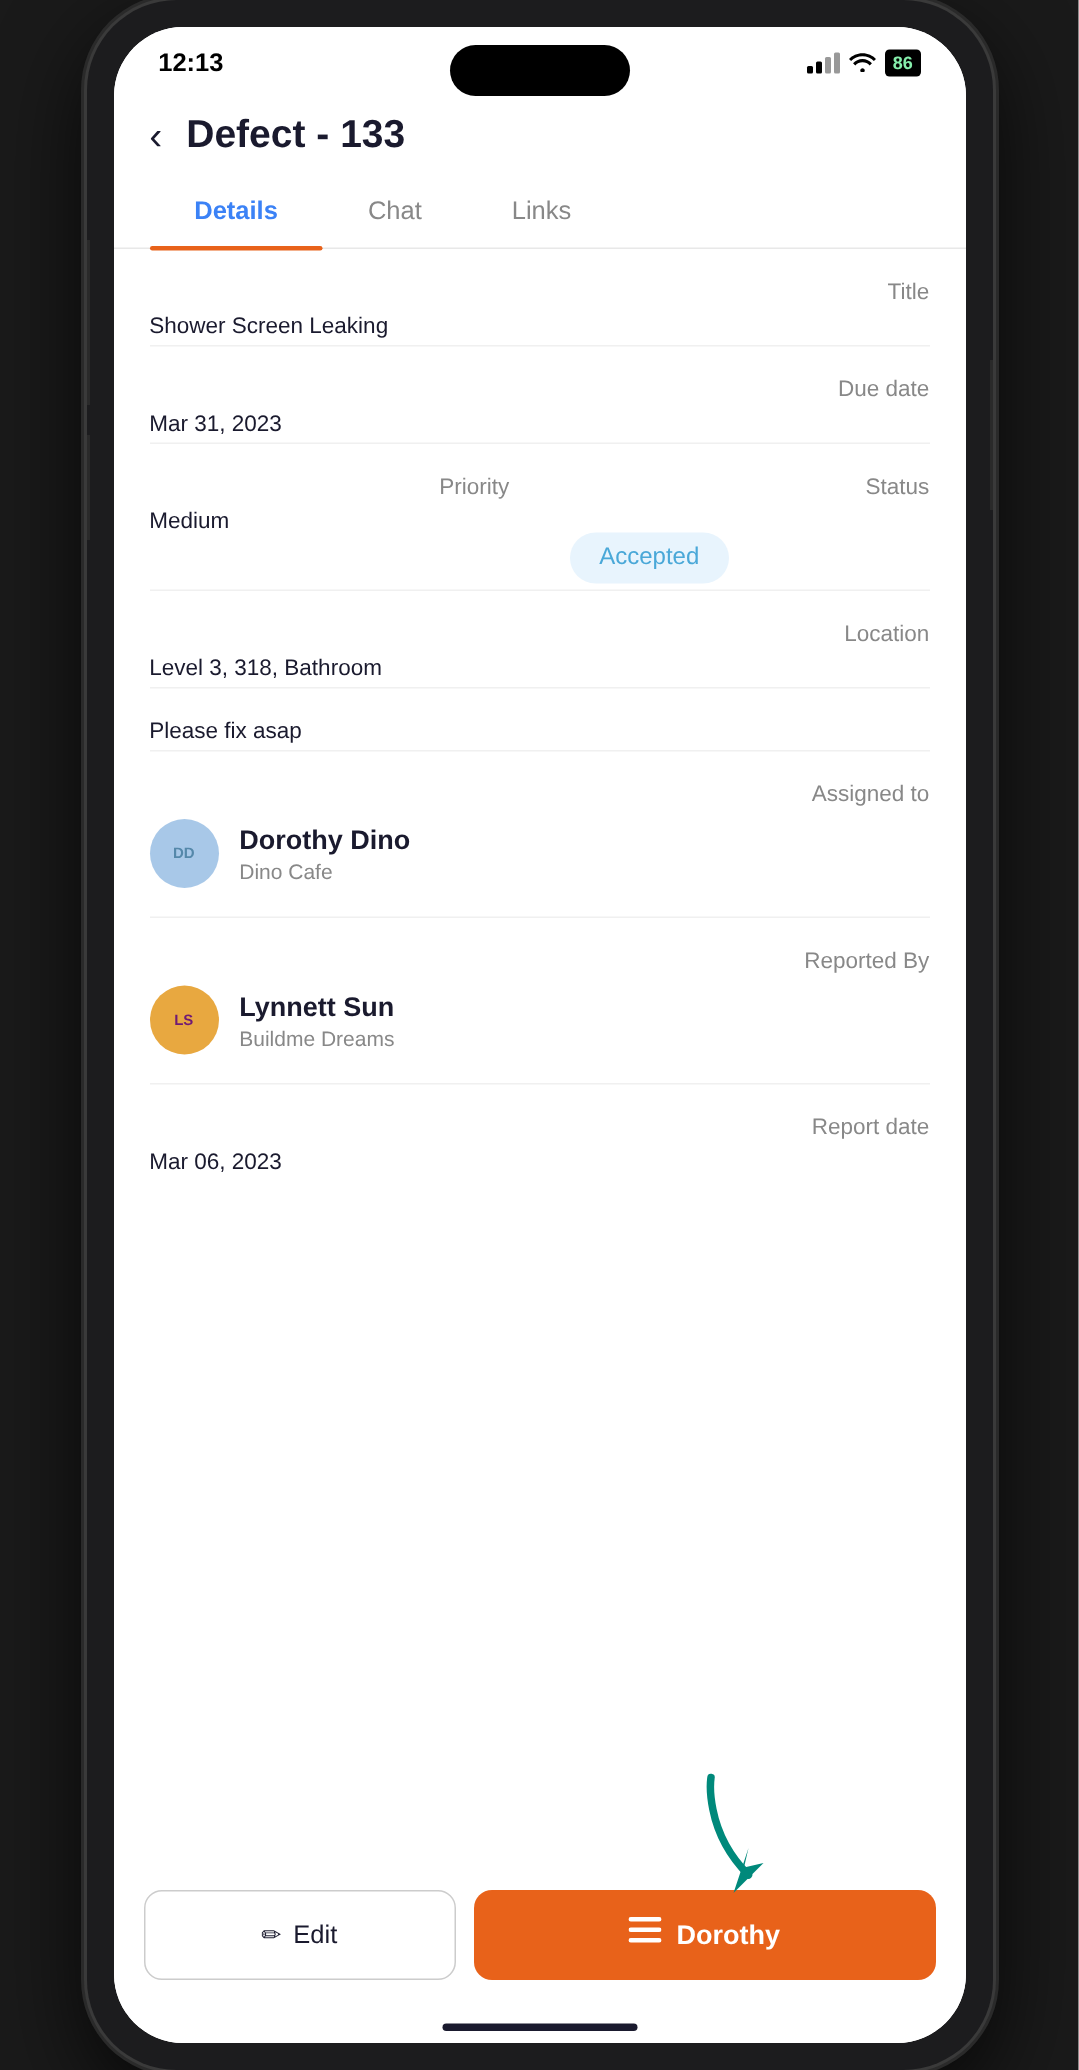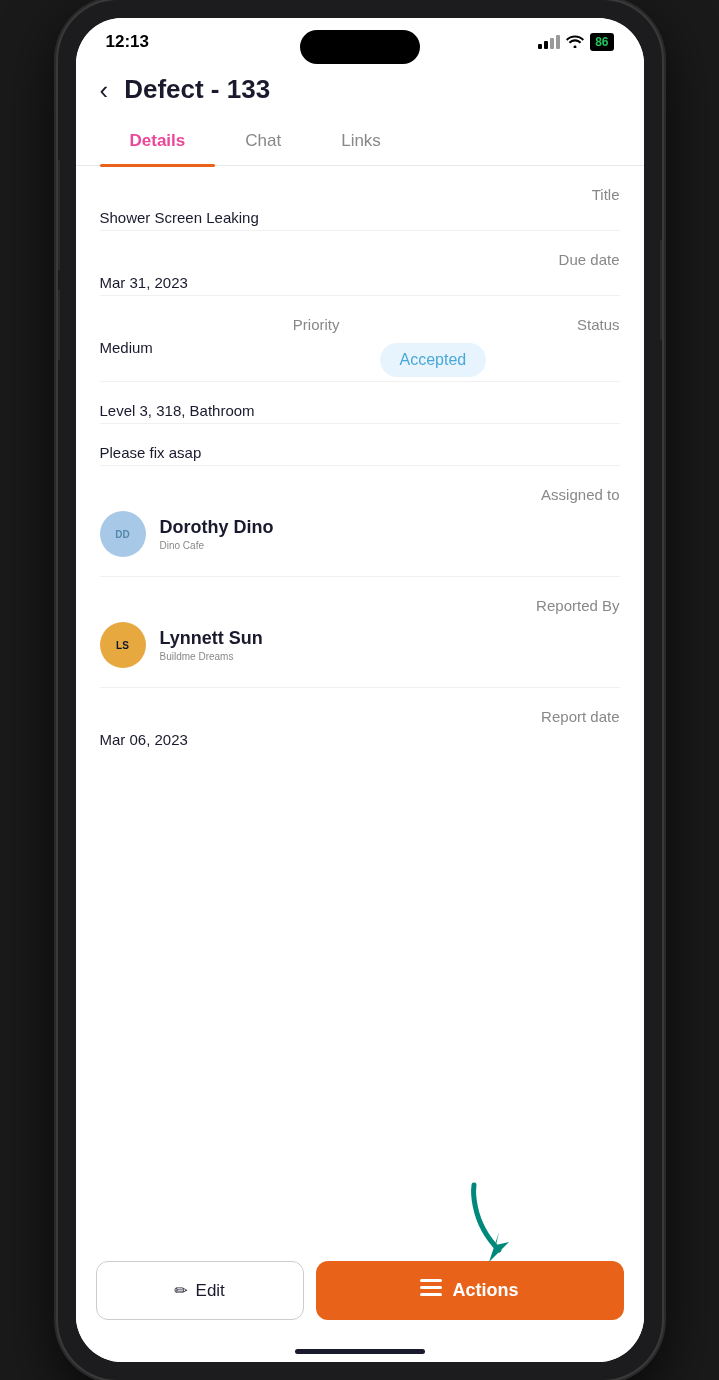--- a/index.html
+++ b/index.html
@@ -74,21 +74,21 @@
       border-radius: 1px;
     }
 
     .wifi-icon {
       font-size: 14px;
       color: #000;
     }
 
     .battery-badge {
       background: #000;
-      color: #22c55e;
+      color: #86efac;
       font-size: 12px;
       font-weight: 700;
       padding: 2px 5px;
       border-radius: 3px;
     }
 
     
     .dynamic-island {
       position: absolute;
       top: 12px;
@@ -145,21 +145,21 @@
     .tab {
       padding: 14px 30px;
       font-size: 17px;
       cursor: pointer;
       position: relative;
       color: #888;
       font-weight: 500;
     }
 
     .tab.active {
-      color: #ec4899;
+      color: #3b82f6;
       font-weight: 600;
     }
 
     .tab.active::after {
       content: '';
       position: absolute;
       bottom: -1.5px;
       left: 0;
       right: 0;
       height: 2.5px;
@@ -210,21 +210,21 @@
     }
 
     .status-badge {
       display: inline-block;
       background: #e8f4fd;
       color: #4aa8d8;
       font-size: 16px;
       font-weight: 500;
       padding: 8px 20px;
       border-radius: 20px;
-      margin-top: 4px;
+      margin-top: 16px;
     }
 
     .assigned-section {
       padding: 20px 0 19px 0;
       border-bottom: 1px solid #f0f0f0;
     }
 
     .person-row {
       display: flex;
       align-items: center;
@@ -245,31 +245,31 @@
       flex-shrink: 0;
     }
 
     .avatar-dd {
       background: #a8c8e8;
       color: #5588aa;
     }
 
     .avatar-ls {
       background: #e8a840;
-      color: #0f172a;
+      color: #701a75;
     }
 
     .person-info .person-name {
       font-size: 18px;
       font-weight: 600;
       color: #1a1a2e;
     }
 
     .person-info .person-org {
-      font-size: 10px;
+      font-size: 14px;
       color: #888;
       margin-top: 2px;
     }
 
     
     .bottom-bar {
       padding: 12px 20px 20px 20px;
       background: #fff;
       display: flex;
       gap: 12px;
@@ -439,20 +439,21 @@
             <div class="field-label">Priority</div>
             <div class="field-value">Medium</div>
           </div>
           <div class="field-col">
             <div class="field-label">Status</div>
             <div class="status-badge">Accepted</div>
           </div>
         </div>
 
         <div class="field-section">
+          <div class="field-label">Location</div>
           <div class="field-value">Level 3, 318, Bathroom</div>
         </div>
 
         <div class="field-section">
           <div class="field-value">Please fix asap</div>
         </div>
 
         <div class="assigned-section">
           <div class="field-label">Assigned to</div>
           <div class="person-row">
@@ -498,21 +499,21 @@
           <span>Edit</span>
         </button>
         <button class="actions-button">
           <span style="font-size:20px; font-weight:700;">
             <svg width="22" height="18" viewBox="0 0 22 18" fill="white">
               <rect x="0" y="0" width="22" height="3" rx="1.5"></rect>
               <rect x="0" y="7" width="22" height="3" rx="1.5"></rect>
               <rect x="0" y="14" width="22" height="3" rx="1.5"></rect>
             </svg>
           </span>
-          <span>Actions</span>
+          <span>Dorothy</span>
         </button>
       </div>
 
       <div class="home-indicator">
         <div class="home-bar"></div>
       </div>
 
     </div>
   </div>
 </div>

